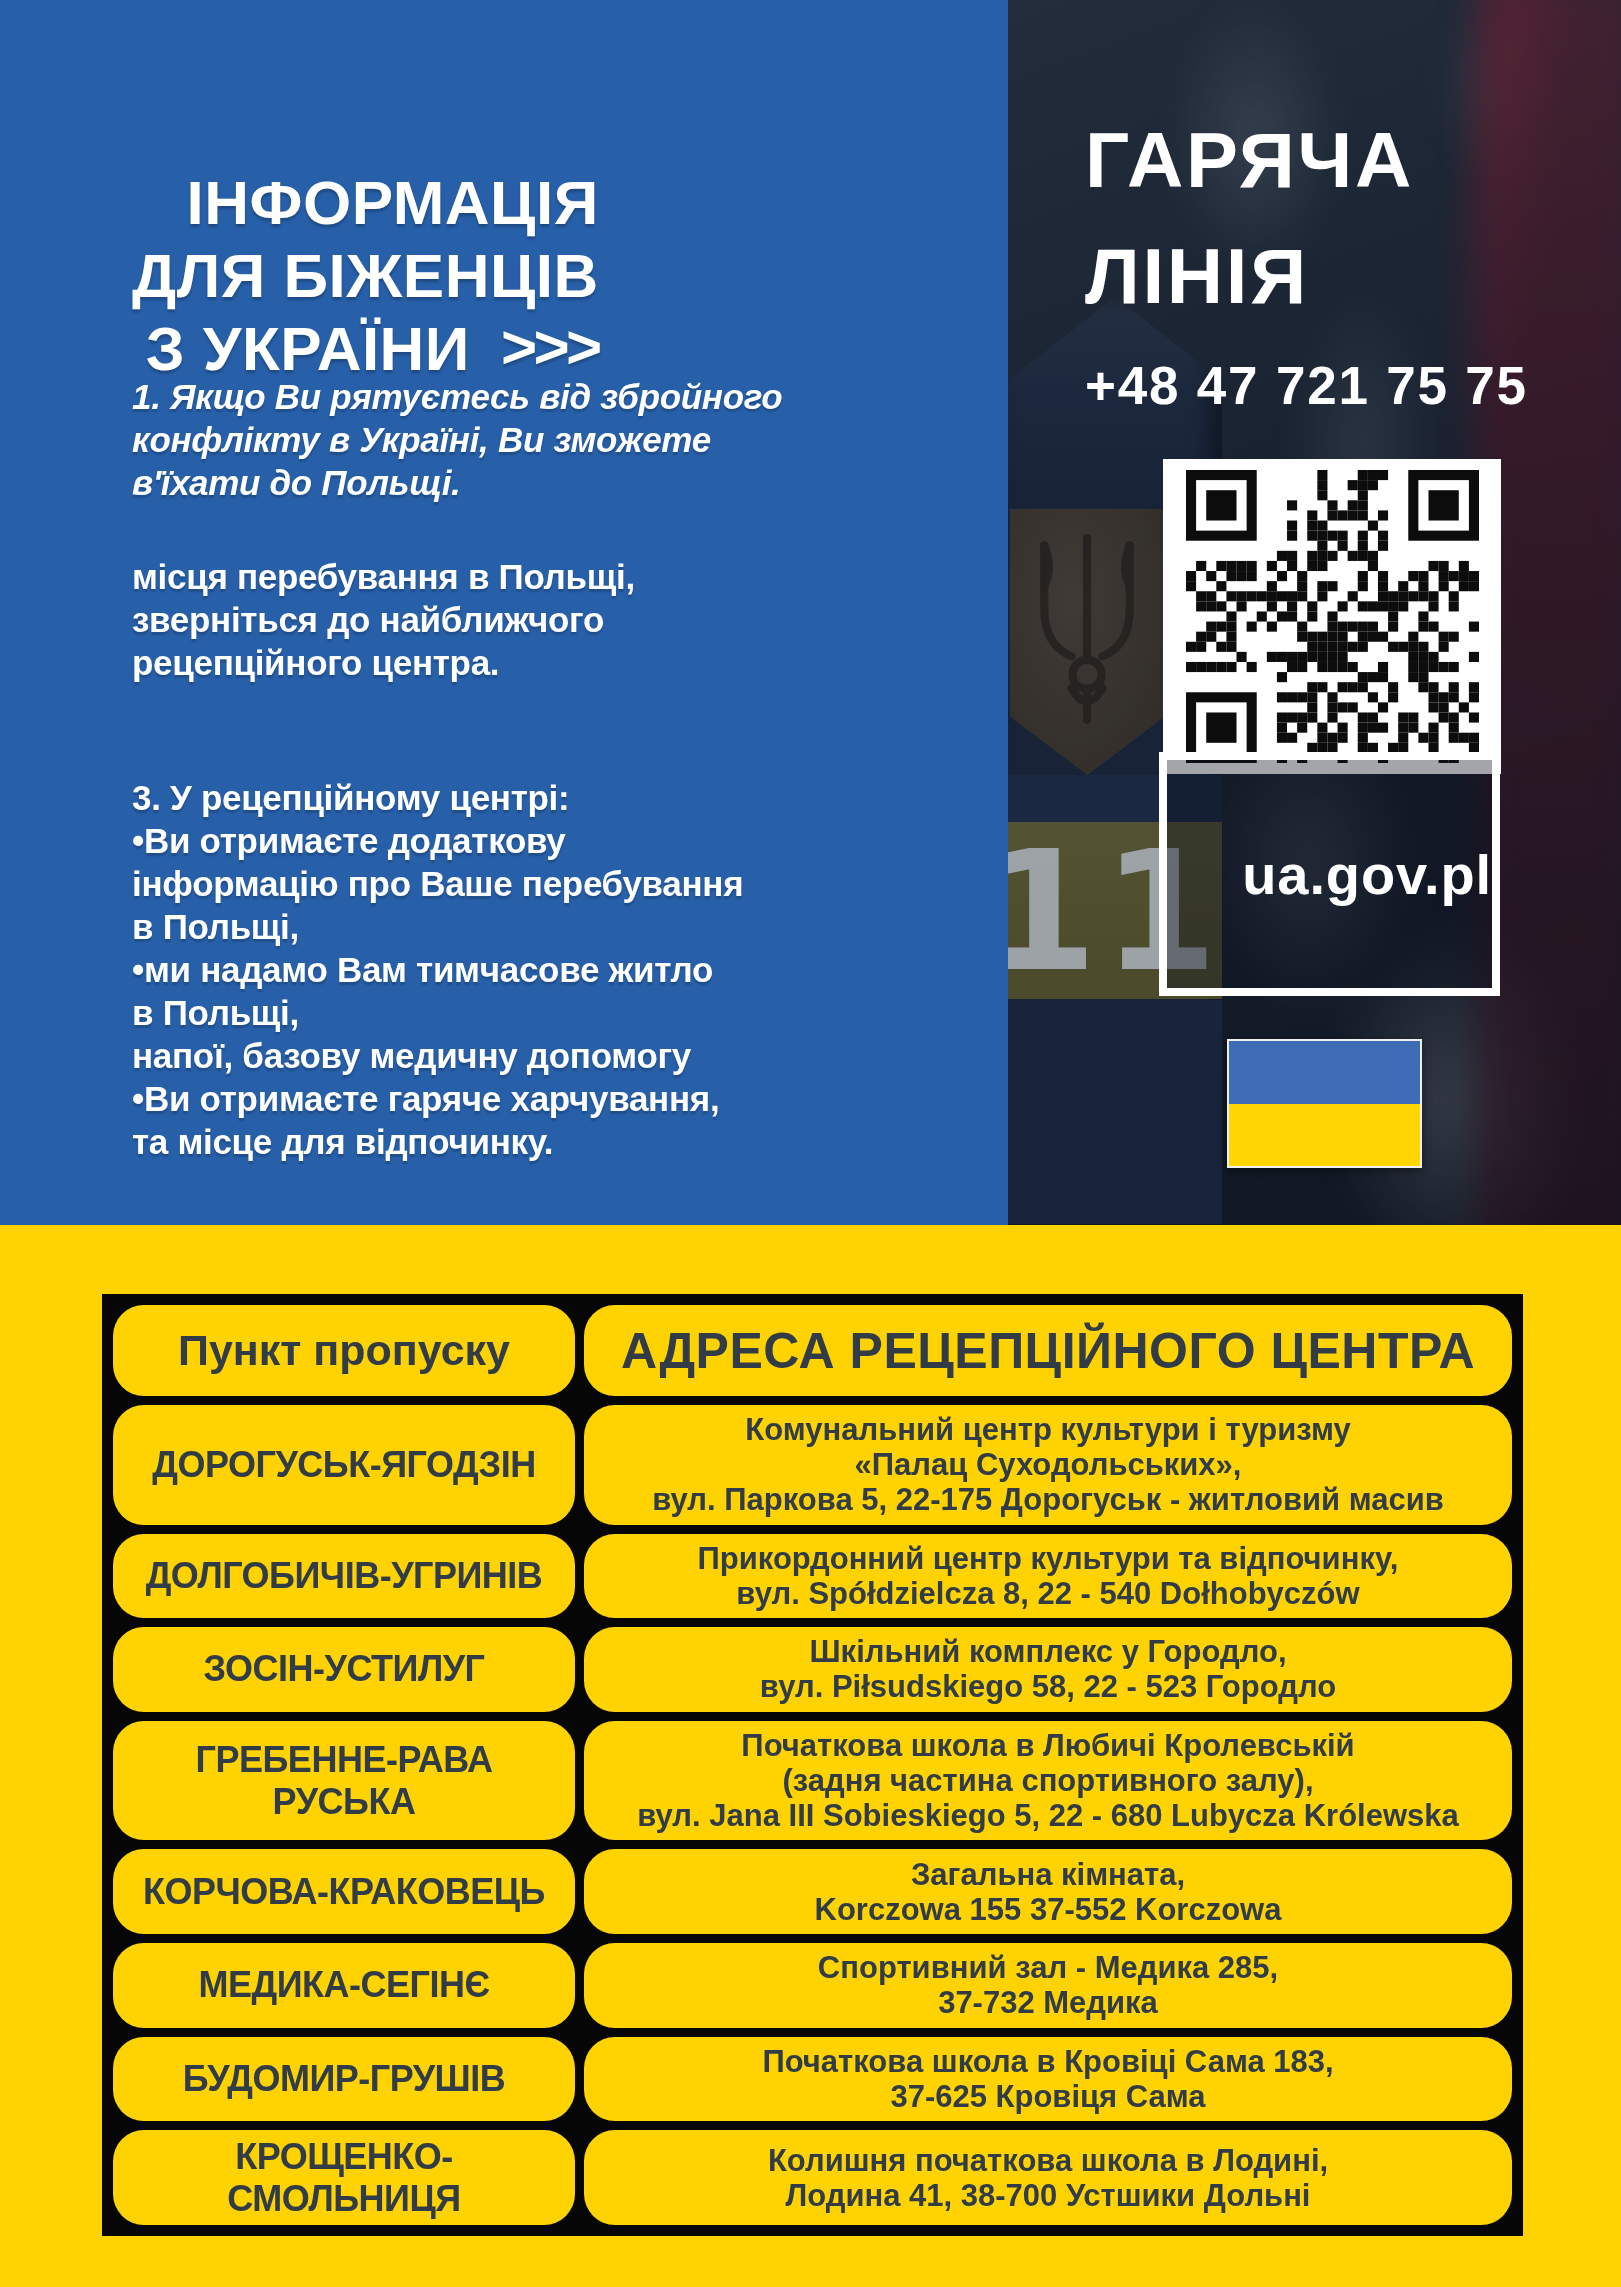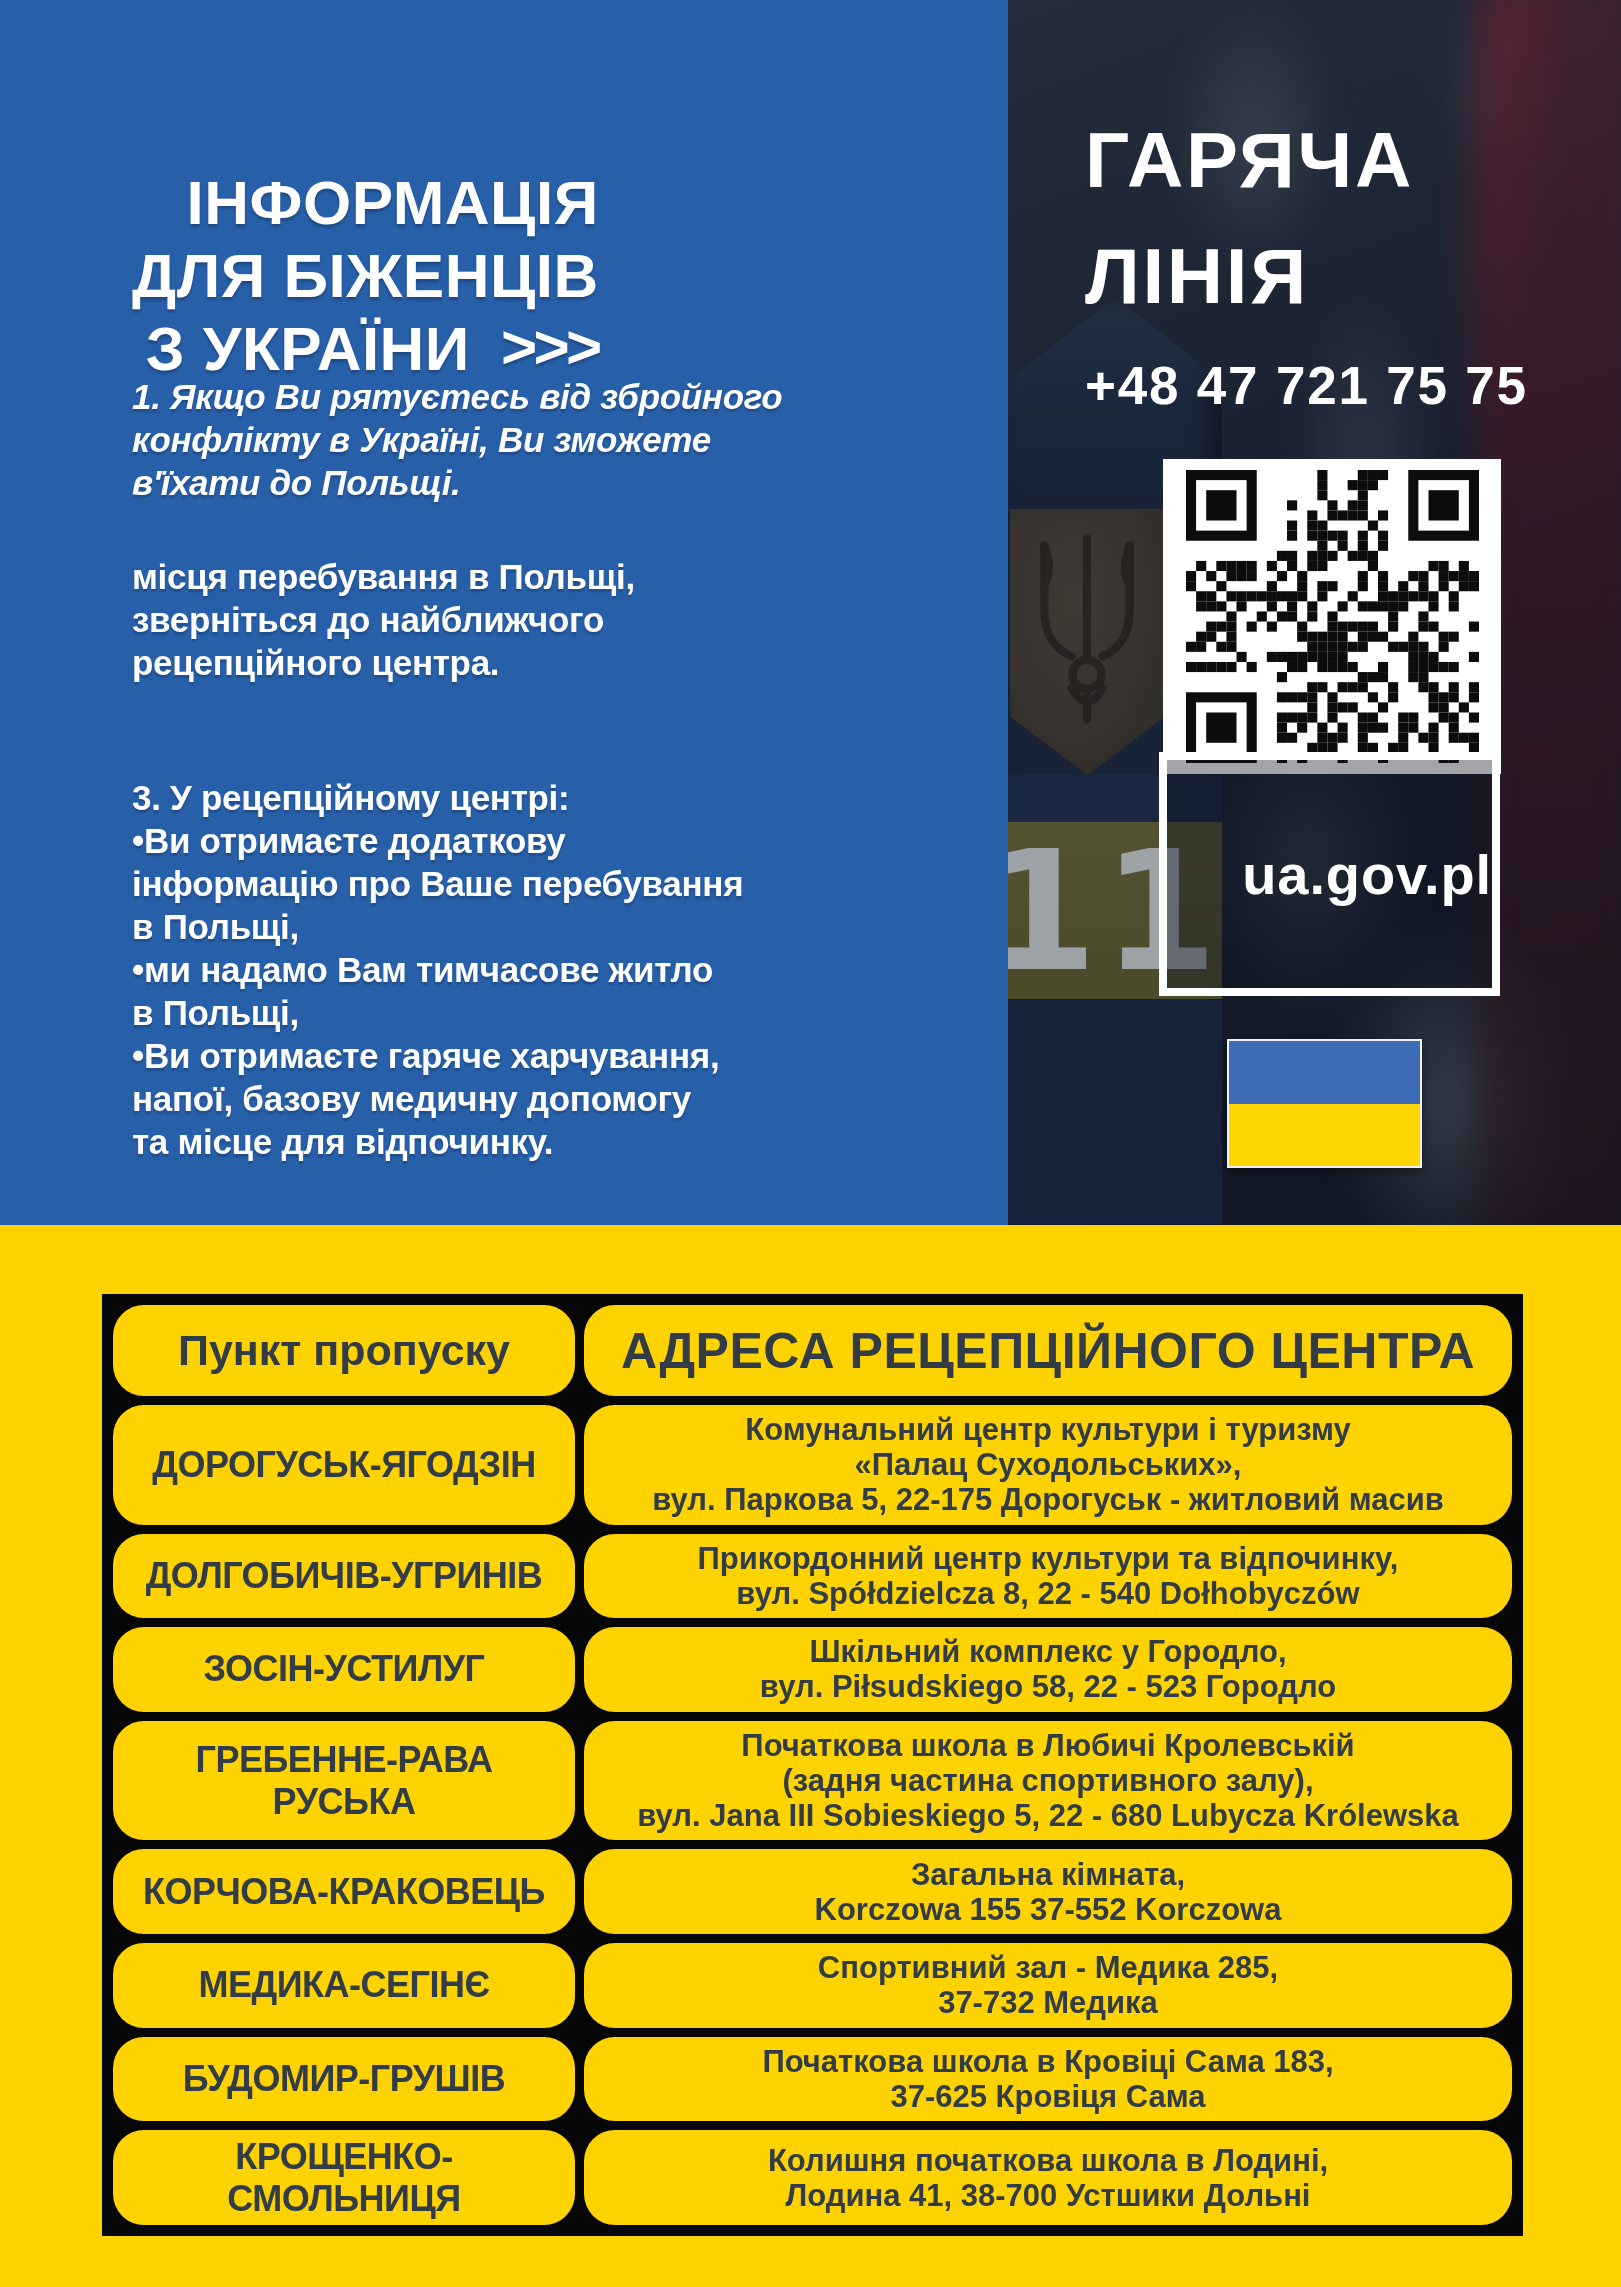--- a/index.html
+++ b/index.html
@@ -100,22 +100,22 @@
         <div class="pline">рецепційного центра.</div>
       </div>
     <div class="para para-3">
 
     <div class="pline">3. У рецепційному центрі:</div>
         <div class="pline">•Ви отримаєте додаткову</div>
         <div class="pline">інформацію про Ваше перебування</div>
         <div class="pline">в Польщі,</div>
         <div class="pline">•ми надамо Вам тимчасове житло</div>
         <div class="pline">в Польщі,</div>
+        <div class="pline">напої, базову медичну допомогу</div>
         <div class="pline">•Ви отримаєте гаряче харчування,</div>
-        <div class="pline">напої, базову медичну допомогу</div>
         <div class="pline">та місце для відпочинку.</div>
       </div>
   </section>
 
   <section class="photo">
     <div class="ph-blobs"></div>
     <div class="ph-maroon"></div>
     <div class="ph-redstreak"></div>
     <div class="post">
       <div class="post-plaque">

